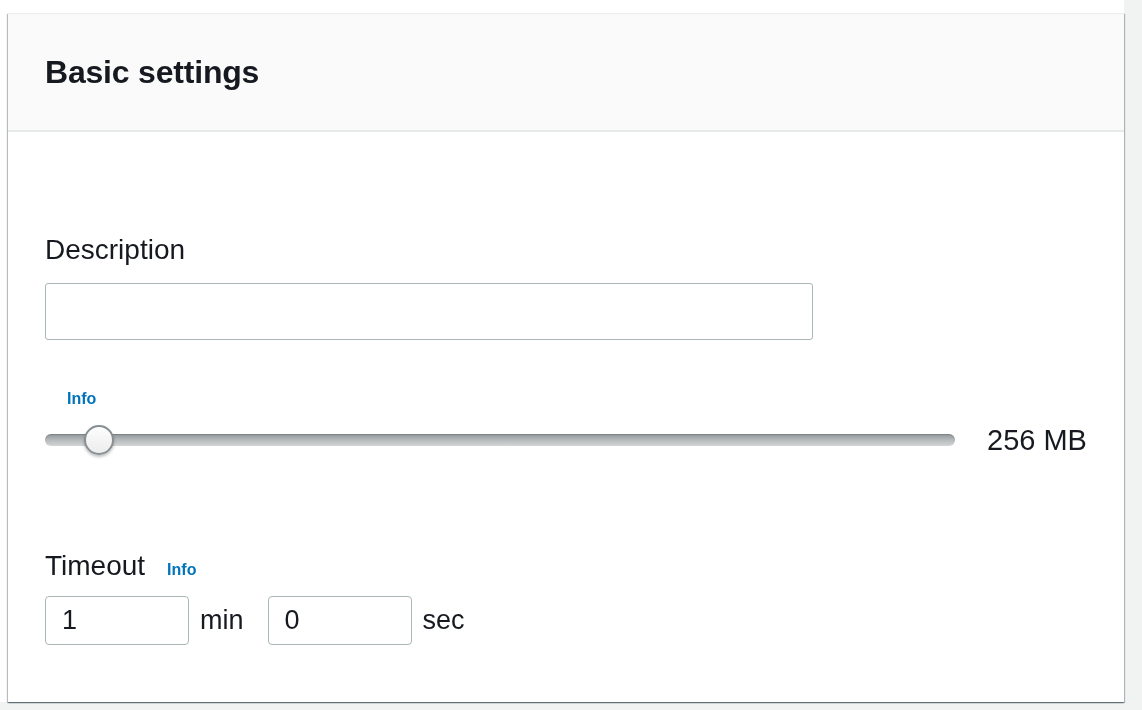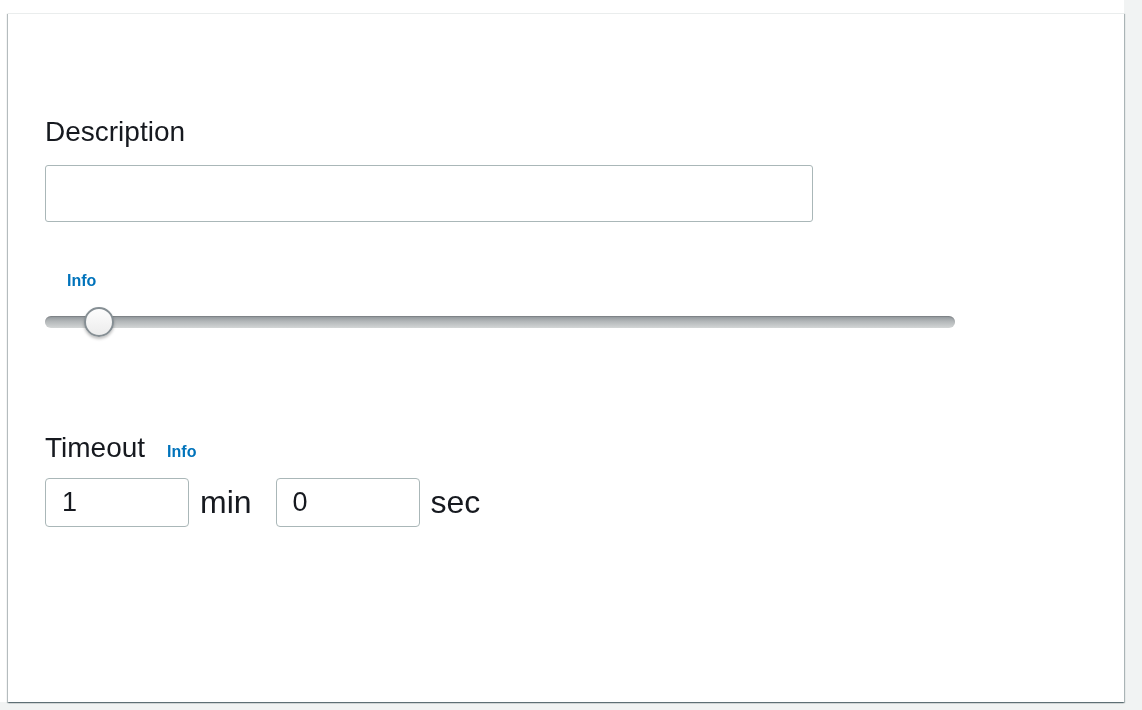--- a/index.html
+++ b/index.html
@@ -106,48 +106,52 @@
   }
   .timeout-input {
     width: 144px; height: 49px;
     border: 1px solid #aab7b8; border-radius: 4px;
     background: #ffffff;
     font-family: "Liberation Sans", sans-serif;
     font-size: 27px; color: #16191f;
     padding: 0 0 0 16px;
     outline: none;
   }
-  .unit-label { font-size: 32px; color: #16191f; margin-left: 11px; }
+  .unit-label { font-size: 27px; color: #16191f; margin-left: 11px; }
   .gap-24 { width: 24px; flex: 0 0 24px; }
 </style>
 </head>
 <body>
 
 <div class="console-bg-right"></div>
 <div class="console-bg-bottom"></div>
 
 <div class="panel">
 
+  <div class="panel-header">
+    <h2 class="panel-title">Basic settings</h2>
+  </div>
 
   <div class="panel-body">
 
     <div class="section-description">
       <label class="field-label">Description</label>
       <input class="desc-input" type="text" value="" style="">
     </div>
 
     <div class="section-memory">
       <div class="label-row">
         <a class="info-link">Info</a>
       </div>
       <div class="slider-row">
         <div class="slider-track-wrap">
           <div class="slider-track"></div>
           <div class="slider-handle"></div>
         </div>
+        <div class="memory-value">256 MB</div>
       </div>
     </div>
 
     <div class="section-timeout">
       <div class="label-row">
         <span class="field-label">Timeout</span>
         <a class="info-link">Info</a>
       </div>
       <div class="timeout-row">
         <input class="timeout-input" type="text" value="1" style="">

